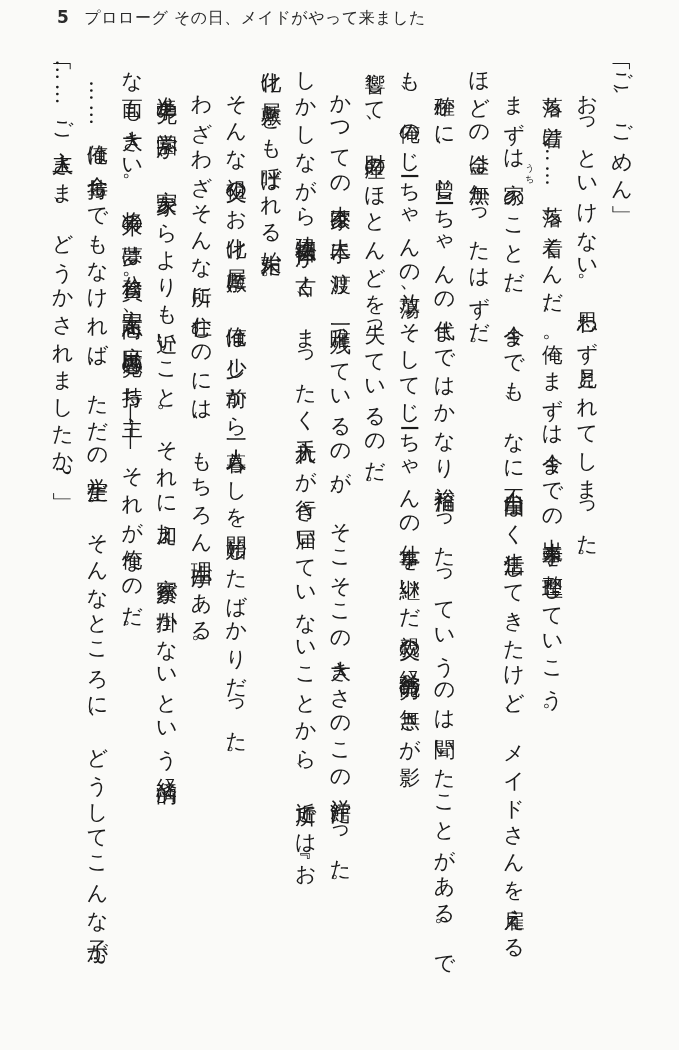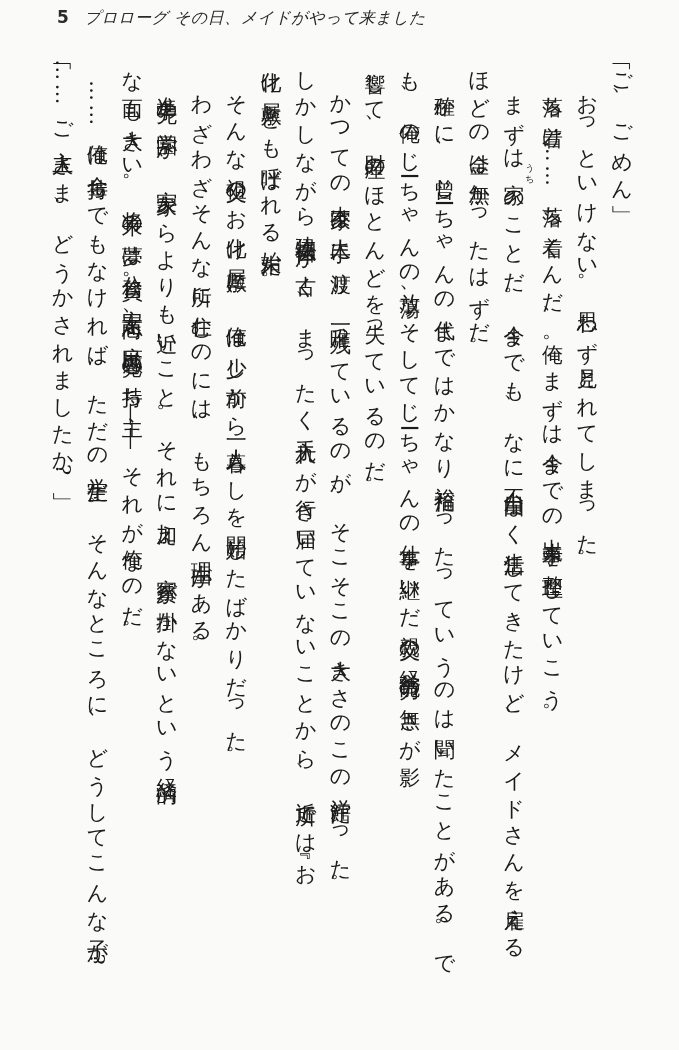--- a/index.html
+++ b/index.html
@@ -27,21 +27,20 @@
   #page-number {
     font-size: 17px;
     font-weight: 700;
     letter-spacing: 0.5px;
   }
   #chapter-title {
     margin-left: 15px;
     font-size: 16px;
     font-weight: 500;
     letter-spacing: 0.5px;
-    font-style: italic;
   }
   
   #body-text {
     position: absolute;
     top: 56px;
     right: 40px;
     height: 994px;
     writing-mode: vertical-rl;
     text-orientation: mixed;
     font-family: "DejaVu Serif", "Liberation Serif", serif;

